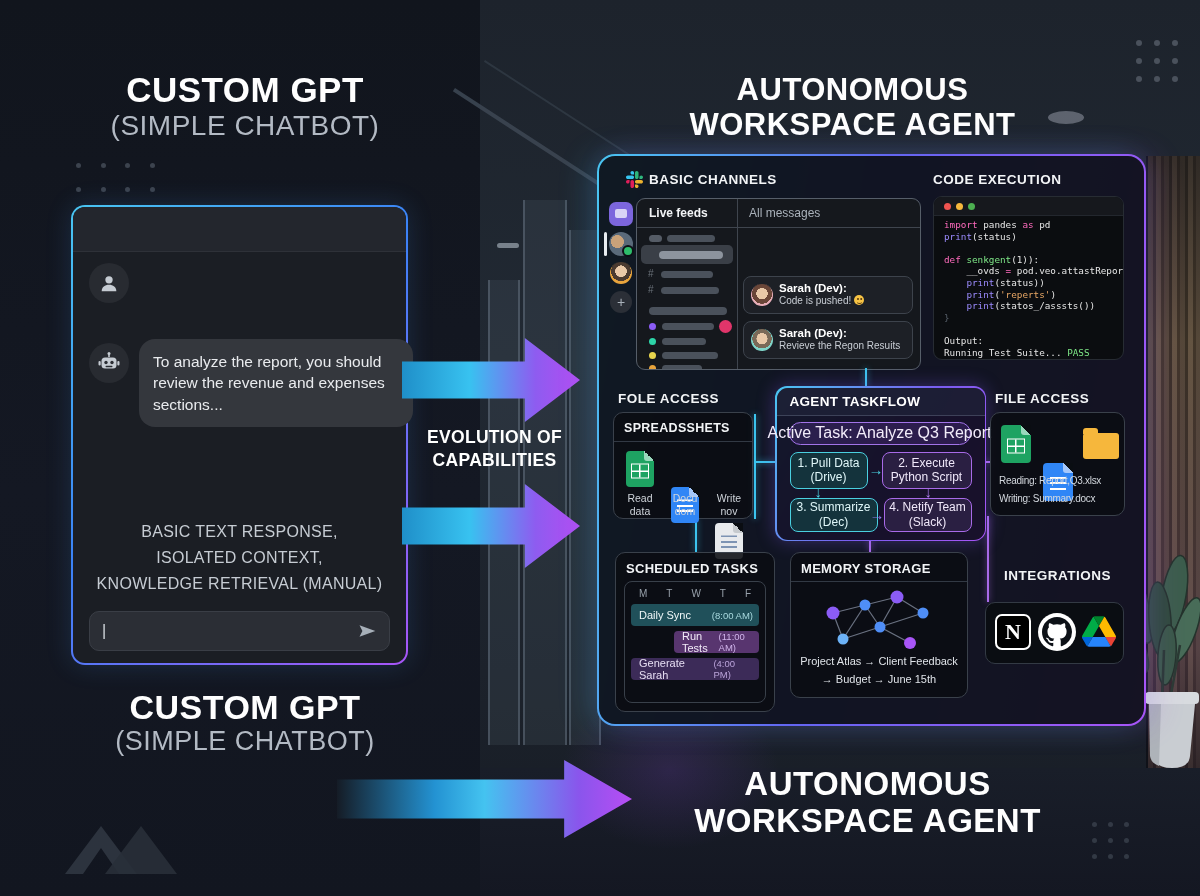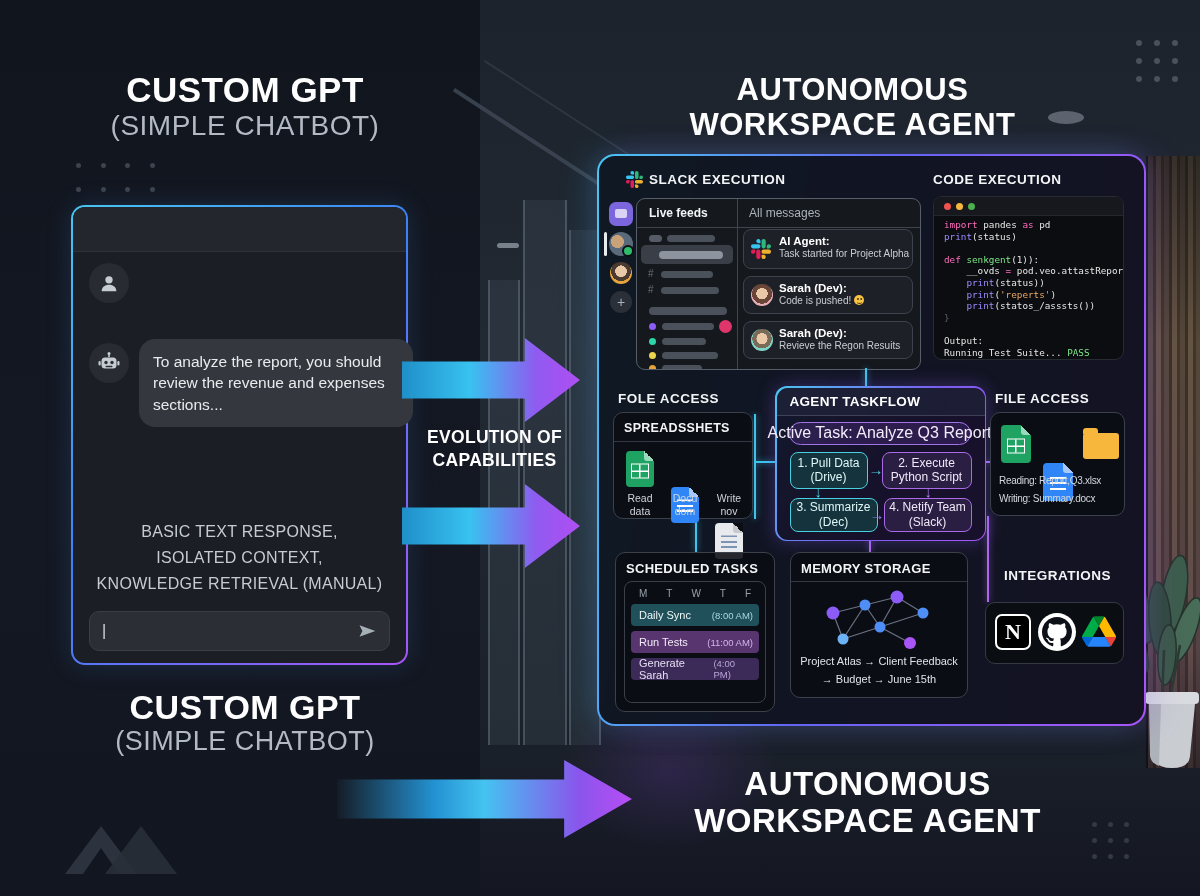--- a/index.html
+++ b/index.html
@@ -288,21 +288,21 @@
 
   <div class="abs dash-wrap">
     <div class="dash">
 
       <svg class="abs" style="left:27px;top:15px;" width="17" height="17" viewBox="0 0 122.8 122.8">
         <path fill="#E01E5A" d="M25.8 77.6c0 7.1-5.8 12.9-12.9 12.9S0 84.7 0 77.6s5.8-12.9 12.9-12.9h12.9v12.9zm6.5 0c0-7.1 5.8-12.9 12.9-12.9s12.9 5.8 12.9 12.9v32.3c0 7.1-5.8 12.9-12.9 12.9s-12.9-5.8-12.9-12.9V77.6z"></path>
         <path fill="#36C5F0" d="M45.2 25.8c-7.1 0-12.9-5.8-12.9-12.9S38.1 0 45.2 0s12.9 5.8 12.9 12.9v12.9H45.2zm0 6.5c7.1 0 12.9 5.8 12.9 12.9s-5.8 12.9-12.9 12.9H12.9C5.8 58.1 0 52.3 0 45.2s5.8-12.9 12.9-12.9h32.3z"></path>
         <path fill="#2EB67D" d="M97 45.2c0-7.1 5.8-12.9 12.9-12.9s12.9 5.8 12.9 12.9-5.8 12.9-12.9 12.9H97V45.2zm-6.5 0c0 7.1-5.8 12.9-12.9 12.9s-12.9-5.8-12.9-12.9V12.9C64.7 5.8 70.5 0 77.6 0s12.9 5.8 12.9 12.9v32.3z"></path>
         <path fill="#ECB22E" d="M77.6 97c7.1 0 12.9 5.8 12.9 12.9s-5.8 12.9-12.9 12.9-12.9-5.8-12.9-12.9V97h12.9zm0-6.5c-7.1 0-12.9-5.8-12.9-12.9s5.8-12.9 12.9-12.9h32.3c7.1 0 12.9 5.8 12.9 12.9s-5.8 12.9-12.9 12.9H77.6z"></path>
       </svg>
-      <div class="sec-label" style="left:50px;top:16px;">SLACK EXECUTION</div>
+      <div class="sec-label" style="left:50px;top:16px;">BASIC CHANNELS</div>
       <div class="sec-label" style="left:334px;top:16px;">CODE EXECUTION</div>
 
       <div class="slack-rail-item" style="left:10px;top:46px;">
           <div class="rail-app"></div>
         </div>
       <div class="abs rail-indicator" style="left:5px;top:76px;"></div>
       <div class="slack-rail-item" style="left:10px;top:76px;">
           <div class="rail-av1"></div>
         </div>
       <div class="slack-rail-item" style="left:11px;top:106px;">
@@ -333,32 +333,20 @@
           <div class="skel" style="left:25px;top:124px;width:52px;"></div>
           <div class="badge" style="left:82px;top:121px;"></div>
           <div class="ch-dot" style="left:12px;top:139px;background:#2dd4a8;"></div>
           <div class="skel" style="left:25px;top:139px;width:44px;"></div>
           <div class="ch-dot" style="left:12px;top:153px;background:#e8d44d;"></div>
           <div class="skel" style="left:25px;top:153px;width:56px;"></div>
           <div class="ch-dot" style="left:12px;top:166px;background:#e8a43c;"></div>
           <div class="skel" style="left:25px;top:166px;width:40px;"></div>
         </div>
 
-        <div class="msg-card" style="top:30px;height:40px;">
-          <svg class="abs" style="left:7px;top:9px;" width="20" height="20" viewBox="0 0 122.8 122.8">
-            <path fill="#E01E5A" d="M25.8 77.6c0 7.1-5.8 12.9-12.9 12.9S0 84.7 0 77.6s5.8-12.9 12.9-12.9h12.9v12.9zm6.5 0c0-7.1 5.8-12.9 12.9-12.9s12.9 5.8 12.9 12.9v32.3c0 7.1-5.8 12.9-12.9 12.9s-12.9-5.8-12.9-12.9V77.6z"></path>
-            <path fill="#36C5F0" d="M45.2 25.8c-7.1 0-12.9-5.8-12.9-12.9S38.1 0 45.2 0s12.9 5.8 12.9 12.9v12.9H45.2zm0 6.5c7.1 0 12.9 5.8 12.9 12.9s-5.8 12.9-12.9 12.9H12.9C5.8 58.1 0 52.3 0 45.2s5.8-12.9 12.9-12.9h32.3z"></path>
-            <path fill="#2EB67D" d="M97 45.2c0-7.1 5.8-12.9 12.9-12.9s12.9 5.8 12.9 12.9-5.8 12.9-12.9 12.9H97V45.2zm-6.5 0c0 7.1-5.8 12.9-12.9 12.9s-12.9-5.8-12.9-12.9V12.9C64.7 5.8 70.5 0 77.6 0s12.9 5.8 12.9 12.9v32.3z"></path>
-            <path fill="#ECB22E" d="M77.6 97c7.1 0 12.9 5.8 12.9 12.9s-5.8 12.9-12.9 12.9-12.9-5.8-12.9-12.9V97h12.9zm0-6.5c-7.1 0-12.9-5.8-12.9-12.9s5.8-12.9 12.9-12.9h32.3c7.1 0 12.9 5.8 12.9 12.9s-5.8 12.9-12.9 12.9H77.6z"></path>
-          </svg>
-          <div class="msg-body">
-            <div class="msg-author">AI Agent:</div>
-            <div class="msg-text">Task started for Project Alpha</div>
-          </div>
-        </div>
         <div class="msg-card" style="top:77px;height:38px;">
           <div class="msg-av av-pink"></div>
           <div class="msg-body">
             <div class="msg-author">Sarah (Dev):</div>
             <div class="msg-text"><span>Code is pushed!</span><span class="smiley"></span></div>
           </div>
         </div>
         <div class="msg-card" style="top:122px;height:38px;">
           <div class="msg-av av-teal"></div>
           <div class="msg-body">
@@ -478,21 +466,21 @@
             <span>M</span>
             <span>T</span>
             <span>W</span>
             <span>T</span>
             <span>F</span>
           </div>
           <div class="task-row tr-teal" style="top:22px;">
             <span class="task-name">Daily Sync</span>
             <span class="task-time">(8:00 AM)</span>
           </div>
-          <div class="task-row tr-purp" style="top:49px;">
+          <div class="task-row tr-purp" style="top:49px;margin-left:43px;">
             <span class="task-name">Run Tests</span>
             <span class="task-time">(11:00 AM)</span>
           </div>
           <div class="task-row tr-dark" style="top:76px;">
             <span class="task-name">Generate Sarah</span>
             <span class="task-time">(4:00 PM)</span>
           </div>
         </div>
       </div>
 

